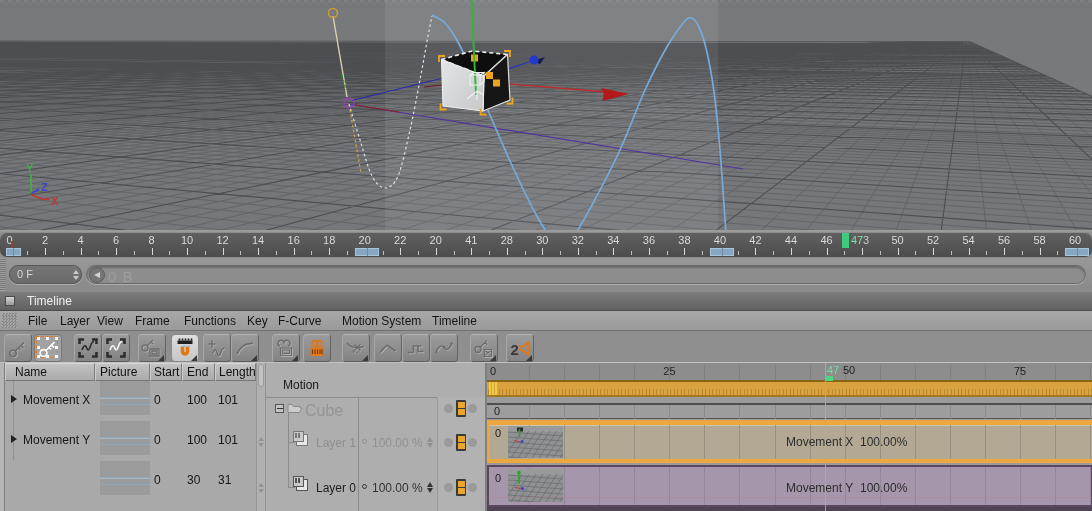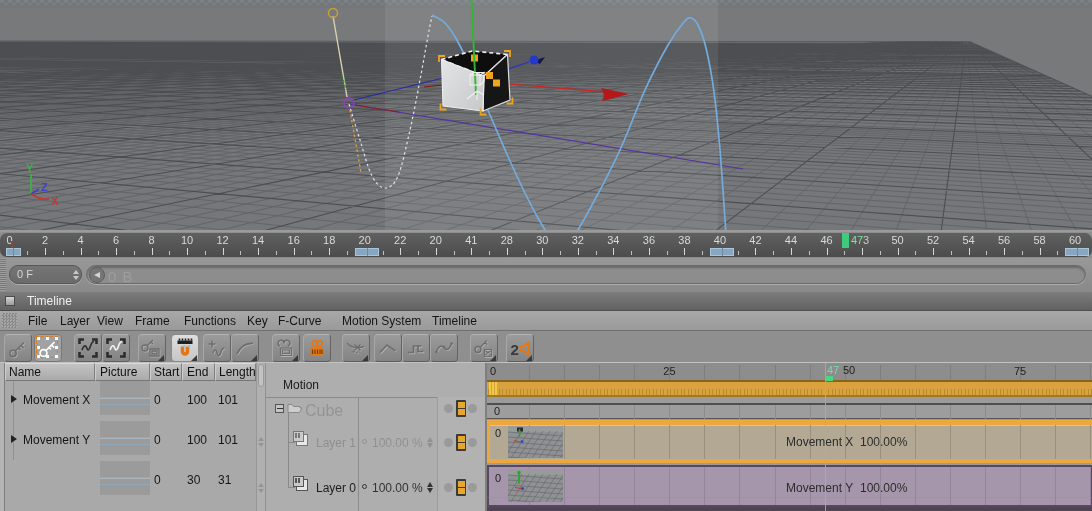--- a/index.html
+++ b/index.html
@@ -325,21 +325,21 @@
 <svg class="abs" width="28" height="28" viewBox="0 0 28 28" style="left:506px;top:334px">
     <text x="4.5" y="20.5" font-size="15" font-weight="bold" fill="#3a3a3a" font-family="Liberation Sans,sans-serif">2</text>
     <path d="M14 12.5 h3.5 l5 -4.5 v13 l-5 -4.5 h-3.5 z" stroke="#e07818" stroke-width="1.7" fill="none" stroke-linejoin="round"></path>
   </svg>
 <div class="abs" style="left:526px;top:355px;width:0;height:0;border-left:6px solid transparent;border-bottom:6px solid #3a3a3a"></div>
 <div class="abs" style="left:0;top:362px;width:1092px;height:1px;background:#c2c2c2"></div>
 <div class="abs" style="left:0;top:363px;width:262px;height:148px;background:#a9a9a9"></div>
 <div class="abs" style="left:0;top:363px;width:5px;height:148px;background:#b5b5b5;border-right:1px solid #7d7d7d;box-sizing:border-box"></div>
 <div class="abs" style="left:13px;top:381px;width:1px;height:79px;background:#909090"></div>
 <div class="abs" style="left:5px;top:363px;width:90px;height:18px;background:linear-gradient(#c2c2c2,#aaaaaa);border-top:1px solid #d8d8d8;border-left:1px solid #cdcdcd;border-right:1px solid #7e7e7e;border-bottom:1px solid #777;box-sizing:border-box"></div>
-<div class="abs" style="left:9px;top:365px;font-size:12px;color:#111">Name</div>
+<div class="abs" style="left:15px;top:365px;font-size:12px;color:#111">Name</div>
 <div class="abs" style="left:95px;top:363px;width:55px;height:18px;background:linear-gradient(#c2c2c2,#aaaaaa);border-top:1px solid #d8d8d8;border-left:1px solid #cdcdcd;border-right:1px solid #7e7e7e;border-bottom:1px solid #777;box-sizing:border-box"></div>
 <div class="abs" style="left:100px;top:365px;font-size:12px;color:#111">Picture</div>
 <div class="abs" style="left:150px;top:363px;width:32px;height:18px;background:linear-gradient(#c2c2c2,#aaaaaa);border-top:1px solid #d8d8d8;border-left:1px solid #cdcdcd;border-right:1px solid #7e7e7e;border-bottom:1px solid #777;box-sizing:border-box"></div>
 <div class="abs" style="left:154px;top:365px;font-size:12px;color:#111">Start</div>
 <div class="abs" style="left:182px;top:363px;width:33px;height:18px;background:linear-gradient(#c2c2c2,#aaaaaa);border-top:1px solid #d8d8d8;border-left:1px solid #cdcdcd;border-right:1px solid #7e7e7e;border-bottom:1px solid #777;box-sizing:border-box"></div>
 <div class="abs" style="left:187px;top:365px;font-size:12px;color:#111">End</div>
 <div class="abs" style="left:215px;top:363px;width:41px;height:18px;background:linear-gradient(#c2c2c2,#aaaaaa);border-top:1px solid #d8d8d8;border-left:1px solid #cdcdcd;border-right:1px solid #7e7e7e;border-bottom:1px solid #777;box-sizing:border-box"></div>
 <div class="abs" style="left:219px;top:365px;font-size:12px;color:#111">Length</div>
 <div class="abs" style="left:256px;top:363px;width:6px;height:18px;background:linear-gradient(#c2c2c2,#aaaaaa);border-top:1px solid #d8d8d8;border-left:1px solid #cdcdcd;border-right:1px solid #7e7e7e;border-bottom:1px solid #777;box-sizing:border-box"></div>
 <div class="abs" style="left:100px;top:381px;width:50px;height:34px;background:#9b9b9b"></div>

